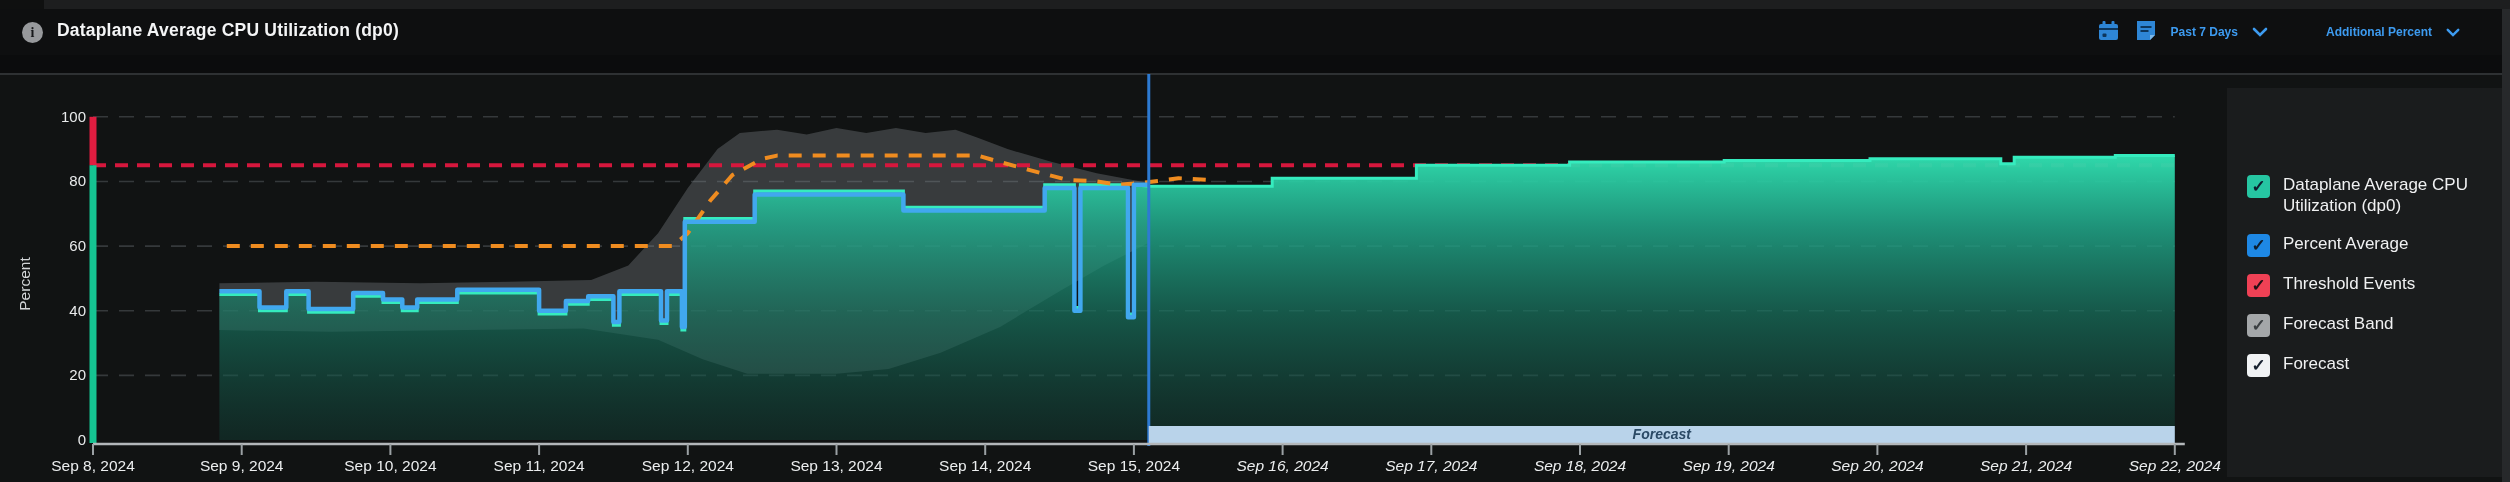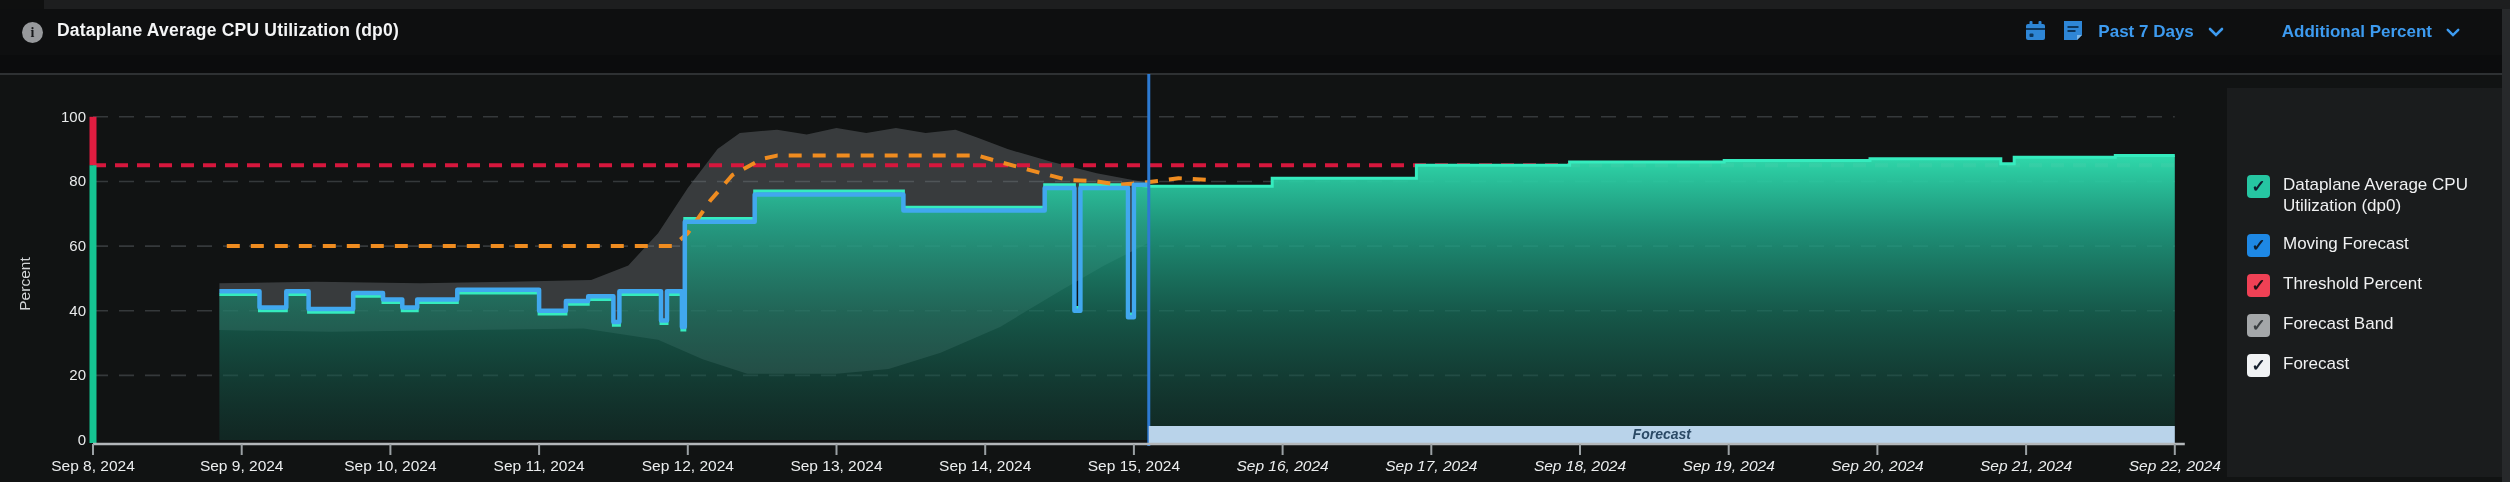--- a/index.html
+++ b/index.html
@@ -7,21 +7,21 @@
          font-family:"Liberation Sans",sans-serif;-webkit-font-smoothing:antialiased;}
   .top-strip{position:absolute;left:0;top:0;width:2510px;height:9px;background:#1d1e1f;}
   .top-strip .notch{position:absolute;left:0;top:0;width:44px;height:9px;background:#0f1010;}
   .header{position:absolute;left:0;top:9px;width:2510px;height:46px;background:#0e0f10;
           display:flex;align-items:center;}
   .info-circle{position:absolute;left:22px;top:13px;width:21px;height:21px;border-radius:50%;
           background:#97999c;color:#17181a;font-weight:bold;font-size:14px;line-height:21px;
           text-align:center;font-family:"Liberation Serif",serif;}
   .title{position:absolute;left:57px;top:11px;font-size:17.5px;font-weight:bold;color:#f4f5f6;letter-spacing:.2px;}
   .hdr-right{position:absolute;right:50px;top:0;height:46px;display:flex;align-items:center;gap:14px;}
-  .hdr-link{color:#3d9bf0;font-size:17px;font-weight:bold;white-space:nowrap;cursor:pointer;}
+  .hdr-link{color:#3d9bf0;font-size:12px;font-weight:bold;white-space:nowrap;cursor:pointer;}
   .gap-lg{width:30px;}
   .chart-panel{position:absolute;left:0;top:73px;width:2510px;height:409px;background:#111313;
           border-top:2px solid #2e3133;}
   .legend-panel{position:absolute;left:2227px;top:88px;width:275px;height:389px;background:#1a1c1d;}
   .right-strip{position:absolute;left:2502px;top:9px;width:8px;height:473px;background:#27292b;}
   #chart-svg{position:absolute;left:0;top:74px;width:2232px;height:408px;display:block;}
   .legend-items{display:flex;flex-direction:column;gap:16px;padding:86px 0 0 20px;}
   .legend-item{display:flex;align-items:flex-start;gap:13px;cursor:pointer;}
   .cb{width:23px;height:23px;border-radius:4px;flex:0 0 auto;display:flex;align-items:center;
       justify-content:center;font-size:17px;font-weight:bold;margin-top:1px;}
@@ -140,25 +140,25 @@
     </svg>
 
   <div class="legend-panel">
     <div class="legend-items" id="legend-items">
         <div class="legend-item">
           <span class="cb" style="background: rgb(38, 198, 162); color: rgb(14, 29, 46);">✓</span>
           <span class="legend-label">Dataplane Average CPU Utilization (dp0)</span>
         </div>
         <div class="legend-item">
           <span class="cb" style="background: rgb(30, 136, 229); color: rgb(14, 29, 46);">✓</span>
-          <span class="legend-label">Moving Forecast</span>
+          <span class="legend-label">Percent Average</span>
         </div>
         <div class="legend-item">
           <span class="cb" style="background: rgb(239, 65, 85); color: rgb(32, 16, 21);">✓</span>
-          <span class="legend-label">Threshold Percent</span>
+          <span class="legend-label">Threshold Events</span>
         </div>
         <div class="legend-item">
           <span class="cb" style="background: rgb(164, 167, 169); color: rgb(58, 63, 66);">✓</span>
           <span class="legend-label">Forecast Band</span>
         </div>
         <div class="legend-item">
           <span class="cb" style="background: rgb(240, 242, 244); color: rgb(22, 32, 46);">✓</span>
           <span class="legend-label">Forecast</span>
         </div>
       </div>

